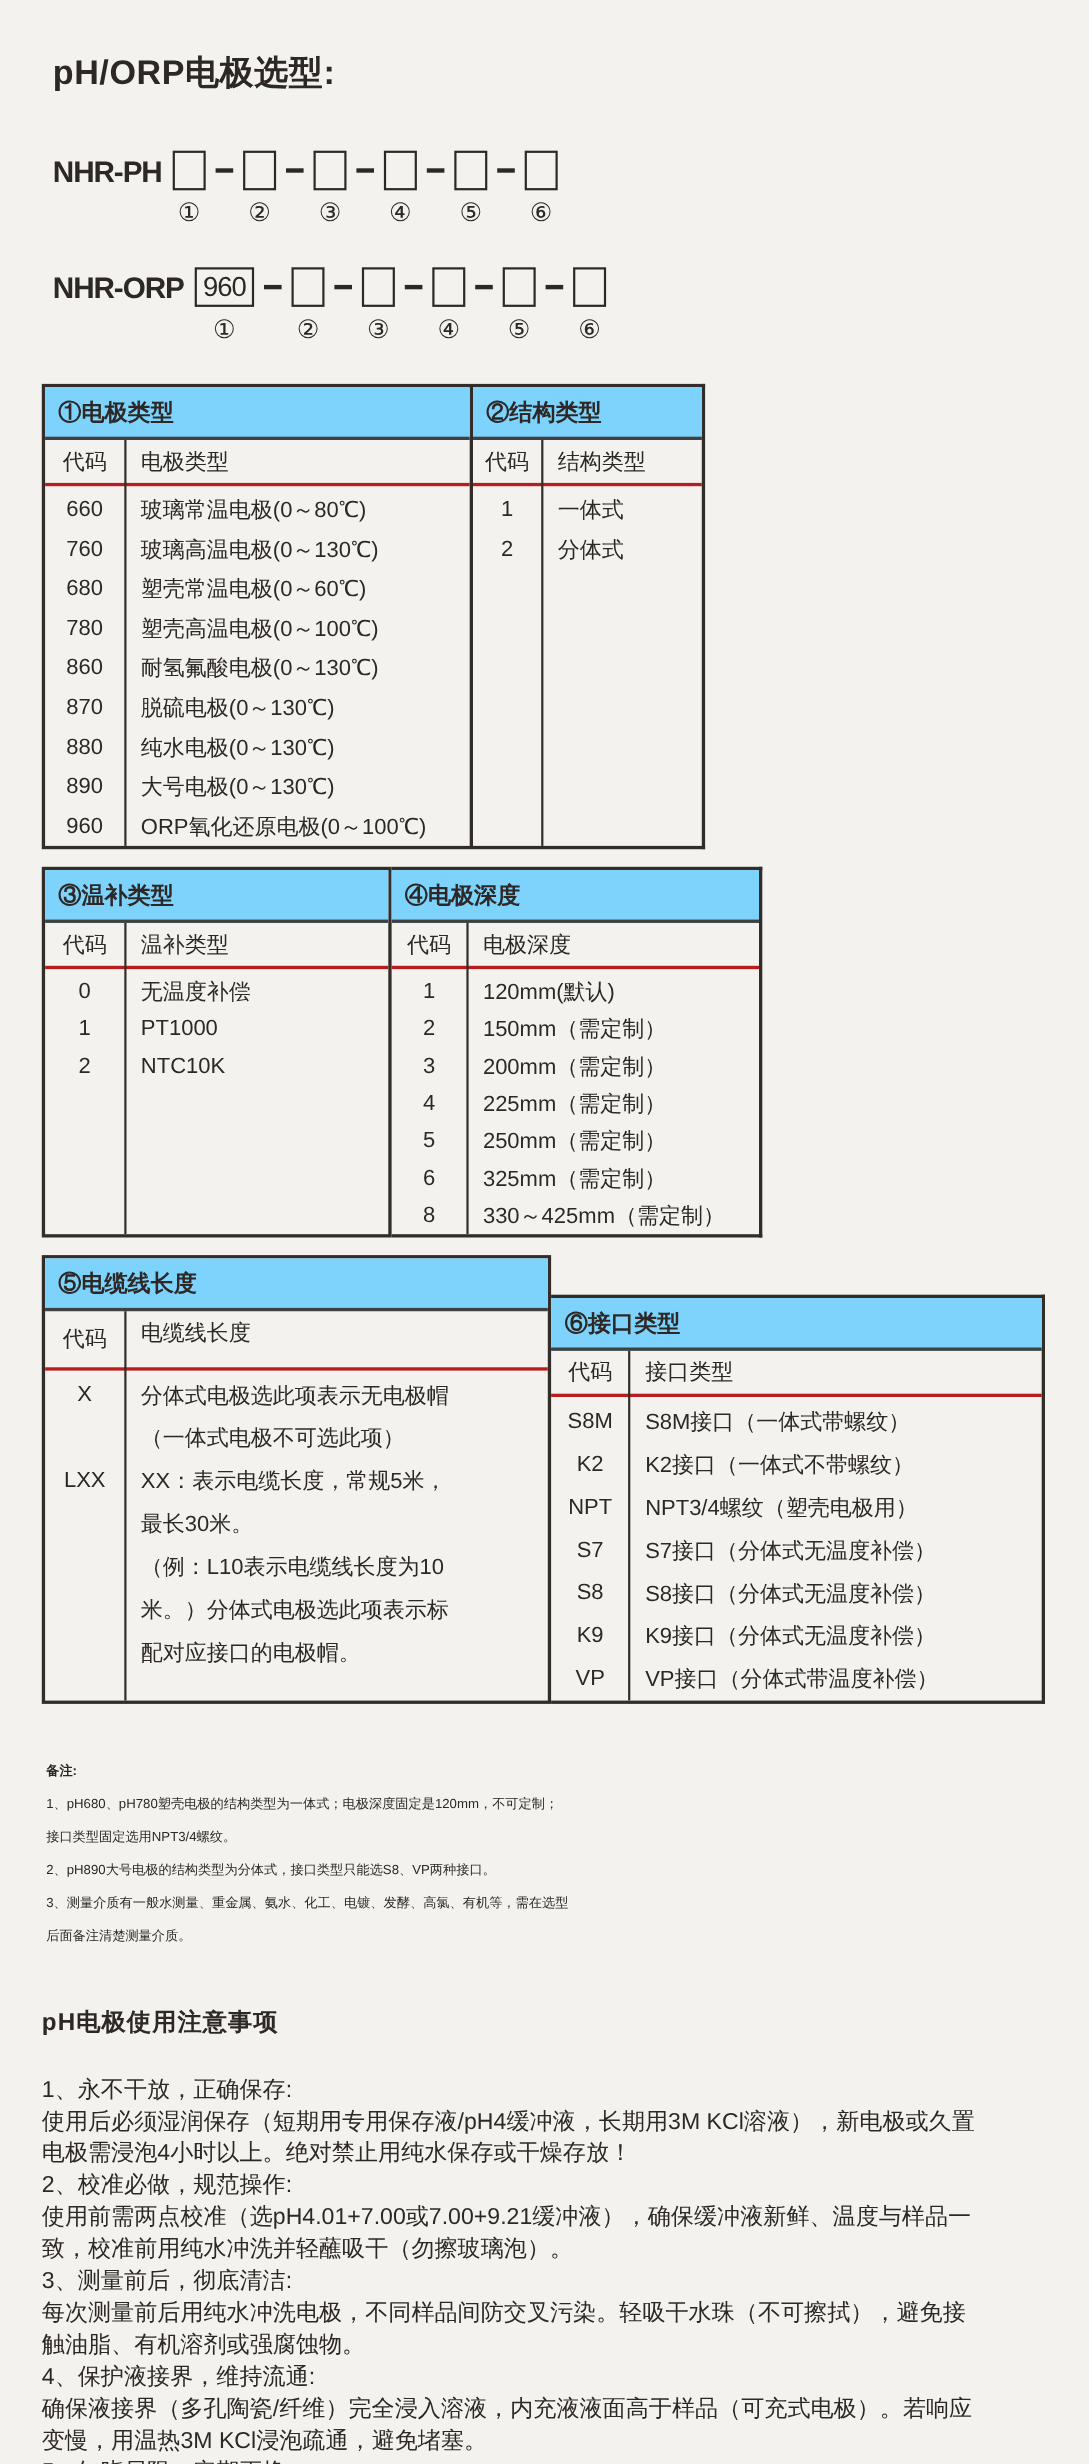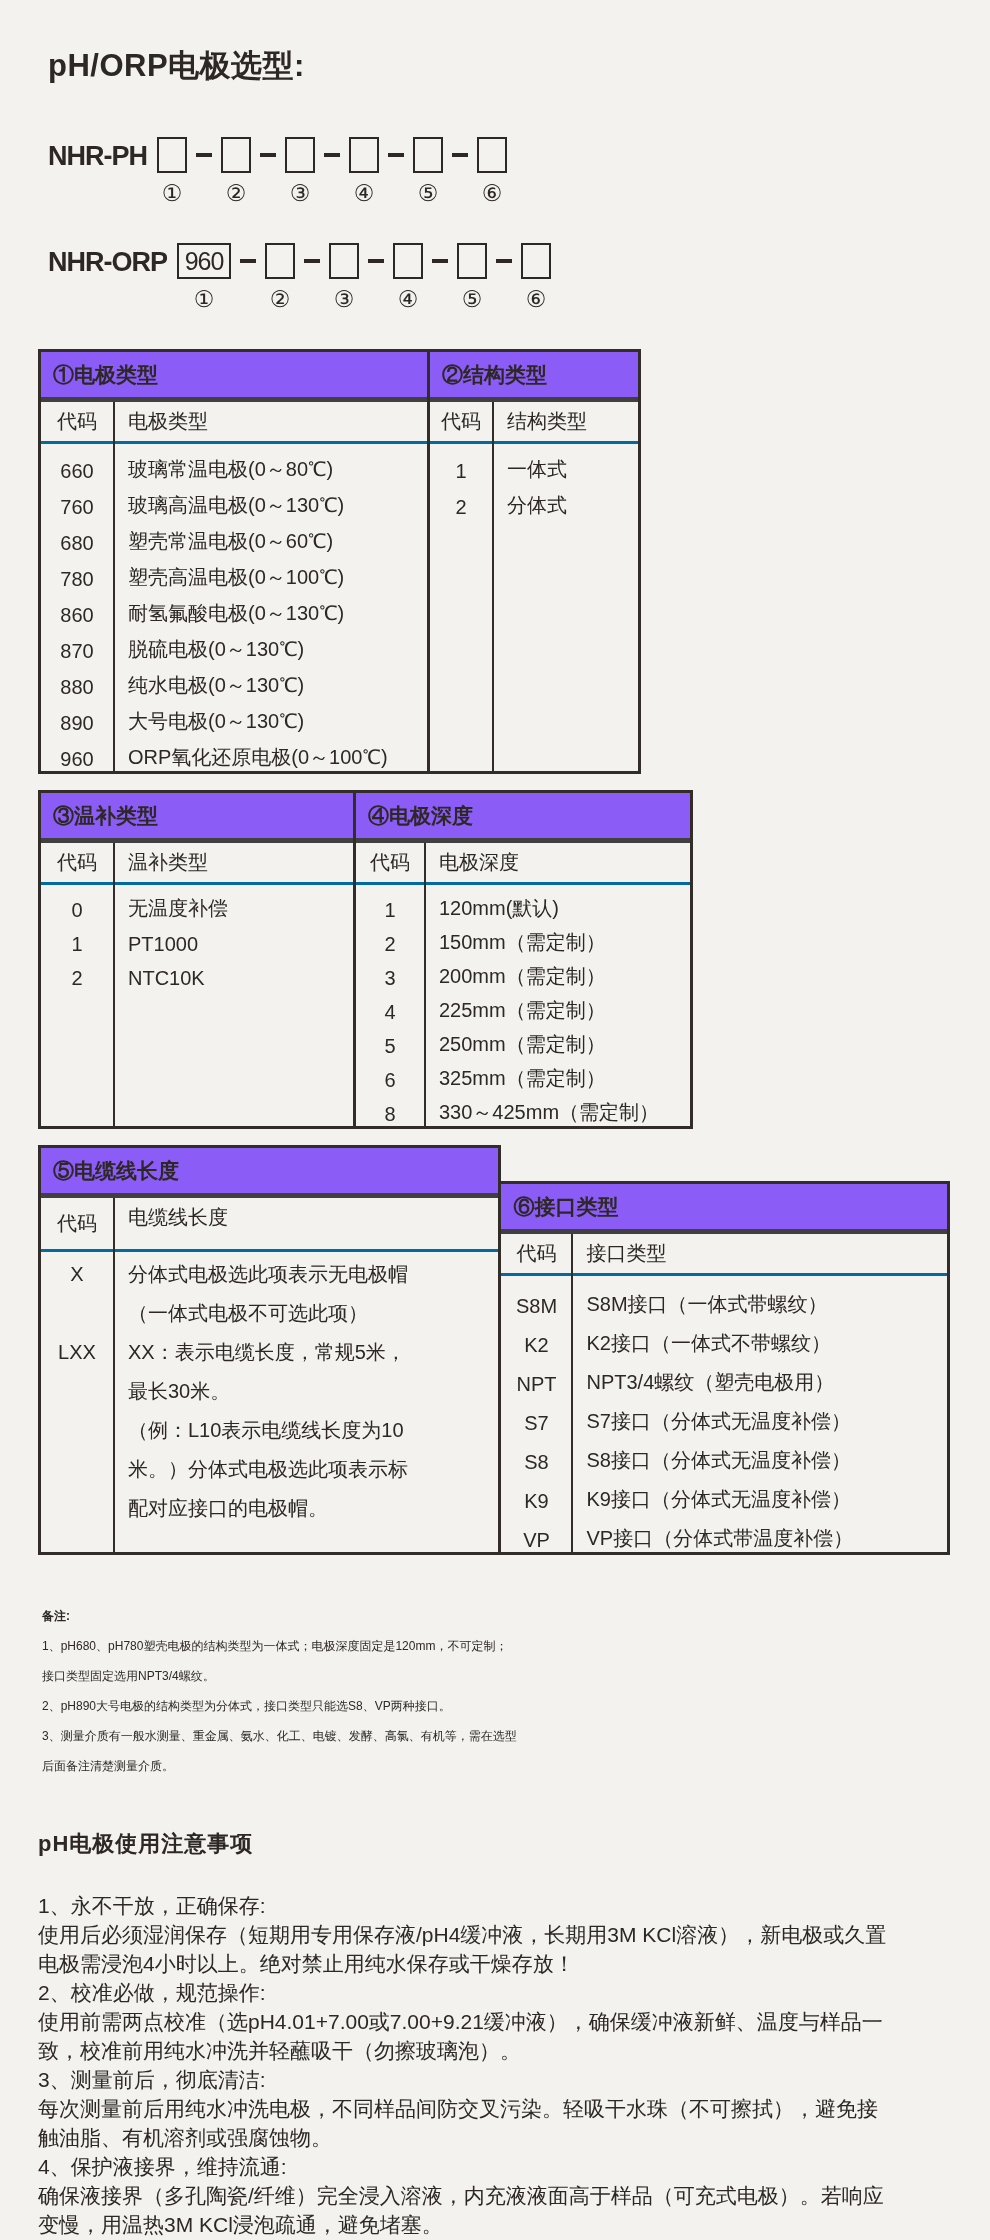--- a/index.html
+++ b/index.html
@@ -56,34 +56,34 @@
     display: flex; flex-direction: column;
   }
   .otable + .otable { border-left: none; }
   .pair1 .left  { width: 392px; } .pair1 .right { width: 211px; }
   .pair2 .left  { width: 318px; } .pair2 .right { width: 337px; }
   .pair3 .left  { width: 465px; justify-content: flex-end; } .pair3 .right { width: 450px; margin-top: 36px; }
 
   .t-title {
     font-size: 21px; font-weight: bold;
     padding: 9px 12px 8px;
-    border-bottom: 5px solid #404040;
-    background: #8b5cf6;
+    border-bottom: 3px solid #404040;
+    background: #7dd3fc;
   }
   .t-grid { display: flex; flex-direction: column; flex: 1; position: relative; }
   .t-grid::before {
     content: ""; position: absolute; top: 0; bottom: 0;
     left: var(--codew, 70px); width: 2px; background: #332d29;
   }
-  .t-colhead { display: flex; border-bottom: 3px solid #0369a1; padding: 6px 0; }
+  .t-colhead { display: flex; border-bottom: 3px solid #b91c1c; padding: 6px 0; }
   .t-colhead span { font-size: 20px; }
   .c-code { width: var(--codew, 70px); flex: none; text-align: center; }
   .c-desc { flex: 1; padding-left: 15px; padding-right: 6px; }
   .t-body { flex: 1; padding-top: 3px; }
-  .t-row { display: flex; min-height: var(--rowh); align-items: flex-end; font-size: 20px; }
+  .t-row { display: flex; min-height: var(--rowh); align-items: center; font-size: 20px; }
   .pair3 .left .t-row { align-items: flex-start; }
   .pair3 .left .c-code { height: var(--rowh); display: flex; align-items: center; justify-content: center; }
   .pair3 .c-desc > div { min-height: var(--rowh); display: flex; align-items: center; }
 
   
   .notes { margin: 46px 0 0 4px; width: 660px; font-size: 12px; line-height: 30px; }
   .notes-label { font-weight: bold; }
 
   
   .usage { margin-top: 48px; }

